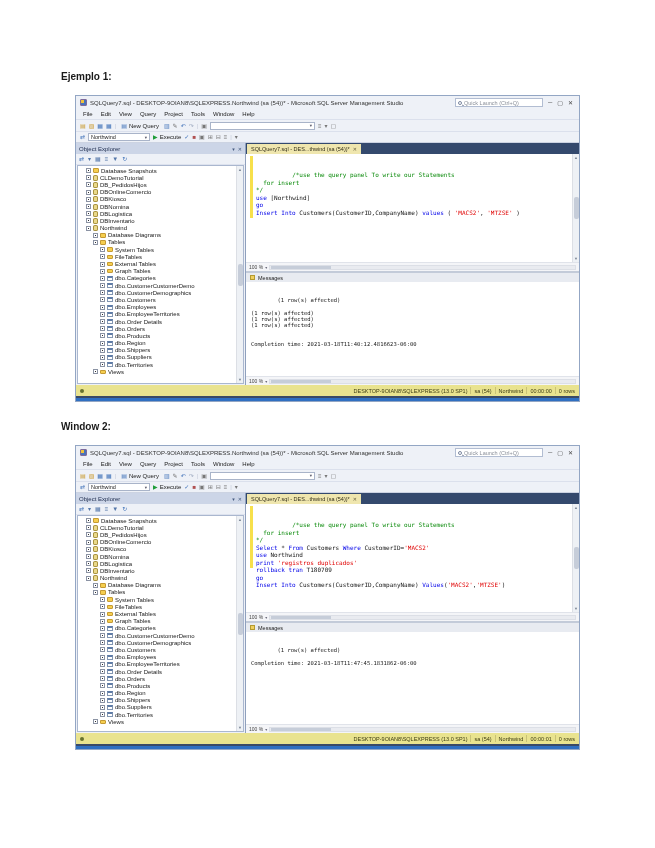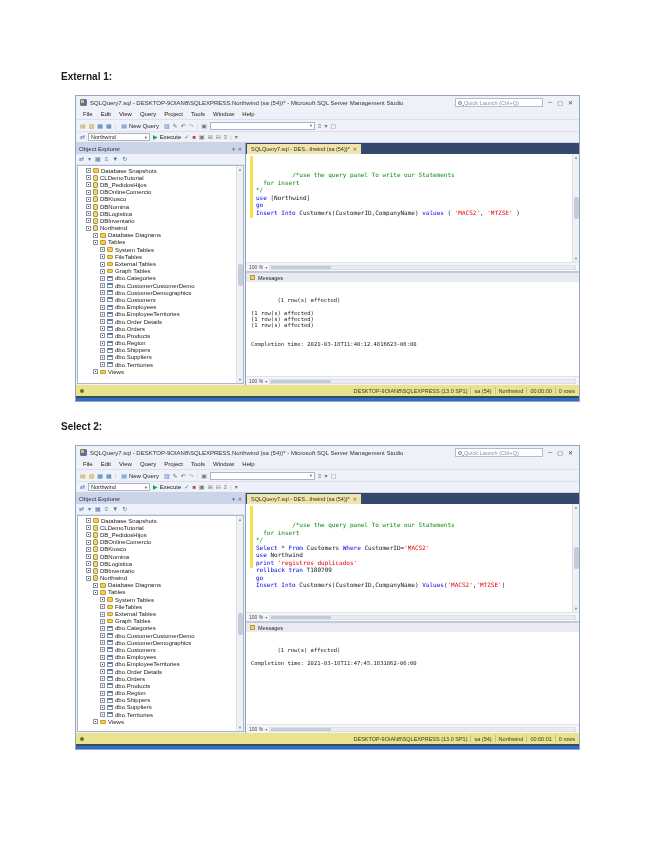--- a/index.html
+++ b/index.html
@@ -100,21 +100,21 @@
                gap:3px; padding:0 4px; font-size:5.5px; color:#3c3c14; }
   .status-dot { width:4px; height:4px; border-radius:50%; background:#67722d; flex:none; }
   .status-right { margin-left:auto; display:flex; align-items:center; gap:3px; white-space:nowrap; }
   .ssep { width:1px; height:7px; background:#c9c277; }
   .bluebar { height:5px; flex:none; background:#2f6fc1; border-top:2px solid #3a4a66; }
 </style>
 </head>
 <body>
 
 <div class="page">
-  <div class="ex-label" id="label1">External 1:</div>
+  <div class="ex-label" id="label1">Ejemplo 1:</div>
   <div class="win-host" id="ex1-host">
   <div class="window">
 
     <div class="titlebar">
       <span class="appicon"></span>
       <span class="title-text">SQLQuery7.sql - DESKTOP-9OIAN8\SQLEXPRESS.Northwind (sa (54))* - Microsoft SQL Server Management Studio</span>
       <span class="ql">
         <span class="mag"></span>
         <span class="ql-text">Quick Launch (Ctrl+Q)</span>
       </span>
@@ -465,21 +465,21 @@
         <span>Northwind</span>
         <span class="ssep"></span>
         <span>00:00:00</span>
         <span class="ssep"></span>
         <span>0 rows</span>
       </span>
     </div>
     <div class="bluebar"></div>
   </div>
 </div>
-  <div class="ex-label" id="label2">Select 2:</div>
+  <div class="ex-label" id="label2">Window 2:</div>
   <div class="win-host" id="ex2-host">
   <div class="window">
 
     <div class="titlebar">
       <span class="appicon"></span>
       <span class="title-text">SQLQuery7.sql - DESKTOP-9OIAN8\SQLEXPRESS.Northwind (sa (54))* - Microsoft SQL Server Management Studio</span>
       <span class="ql">
         <span class="mag"></span>
         <span class="ql-text">Quick Launch (Ctrl+Q)</span>
       </span>

